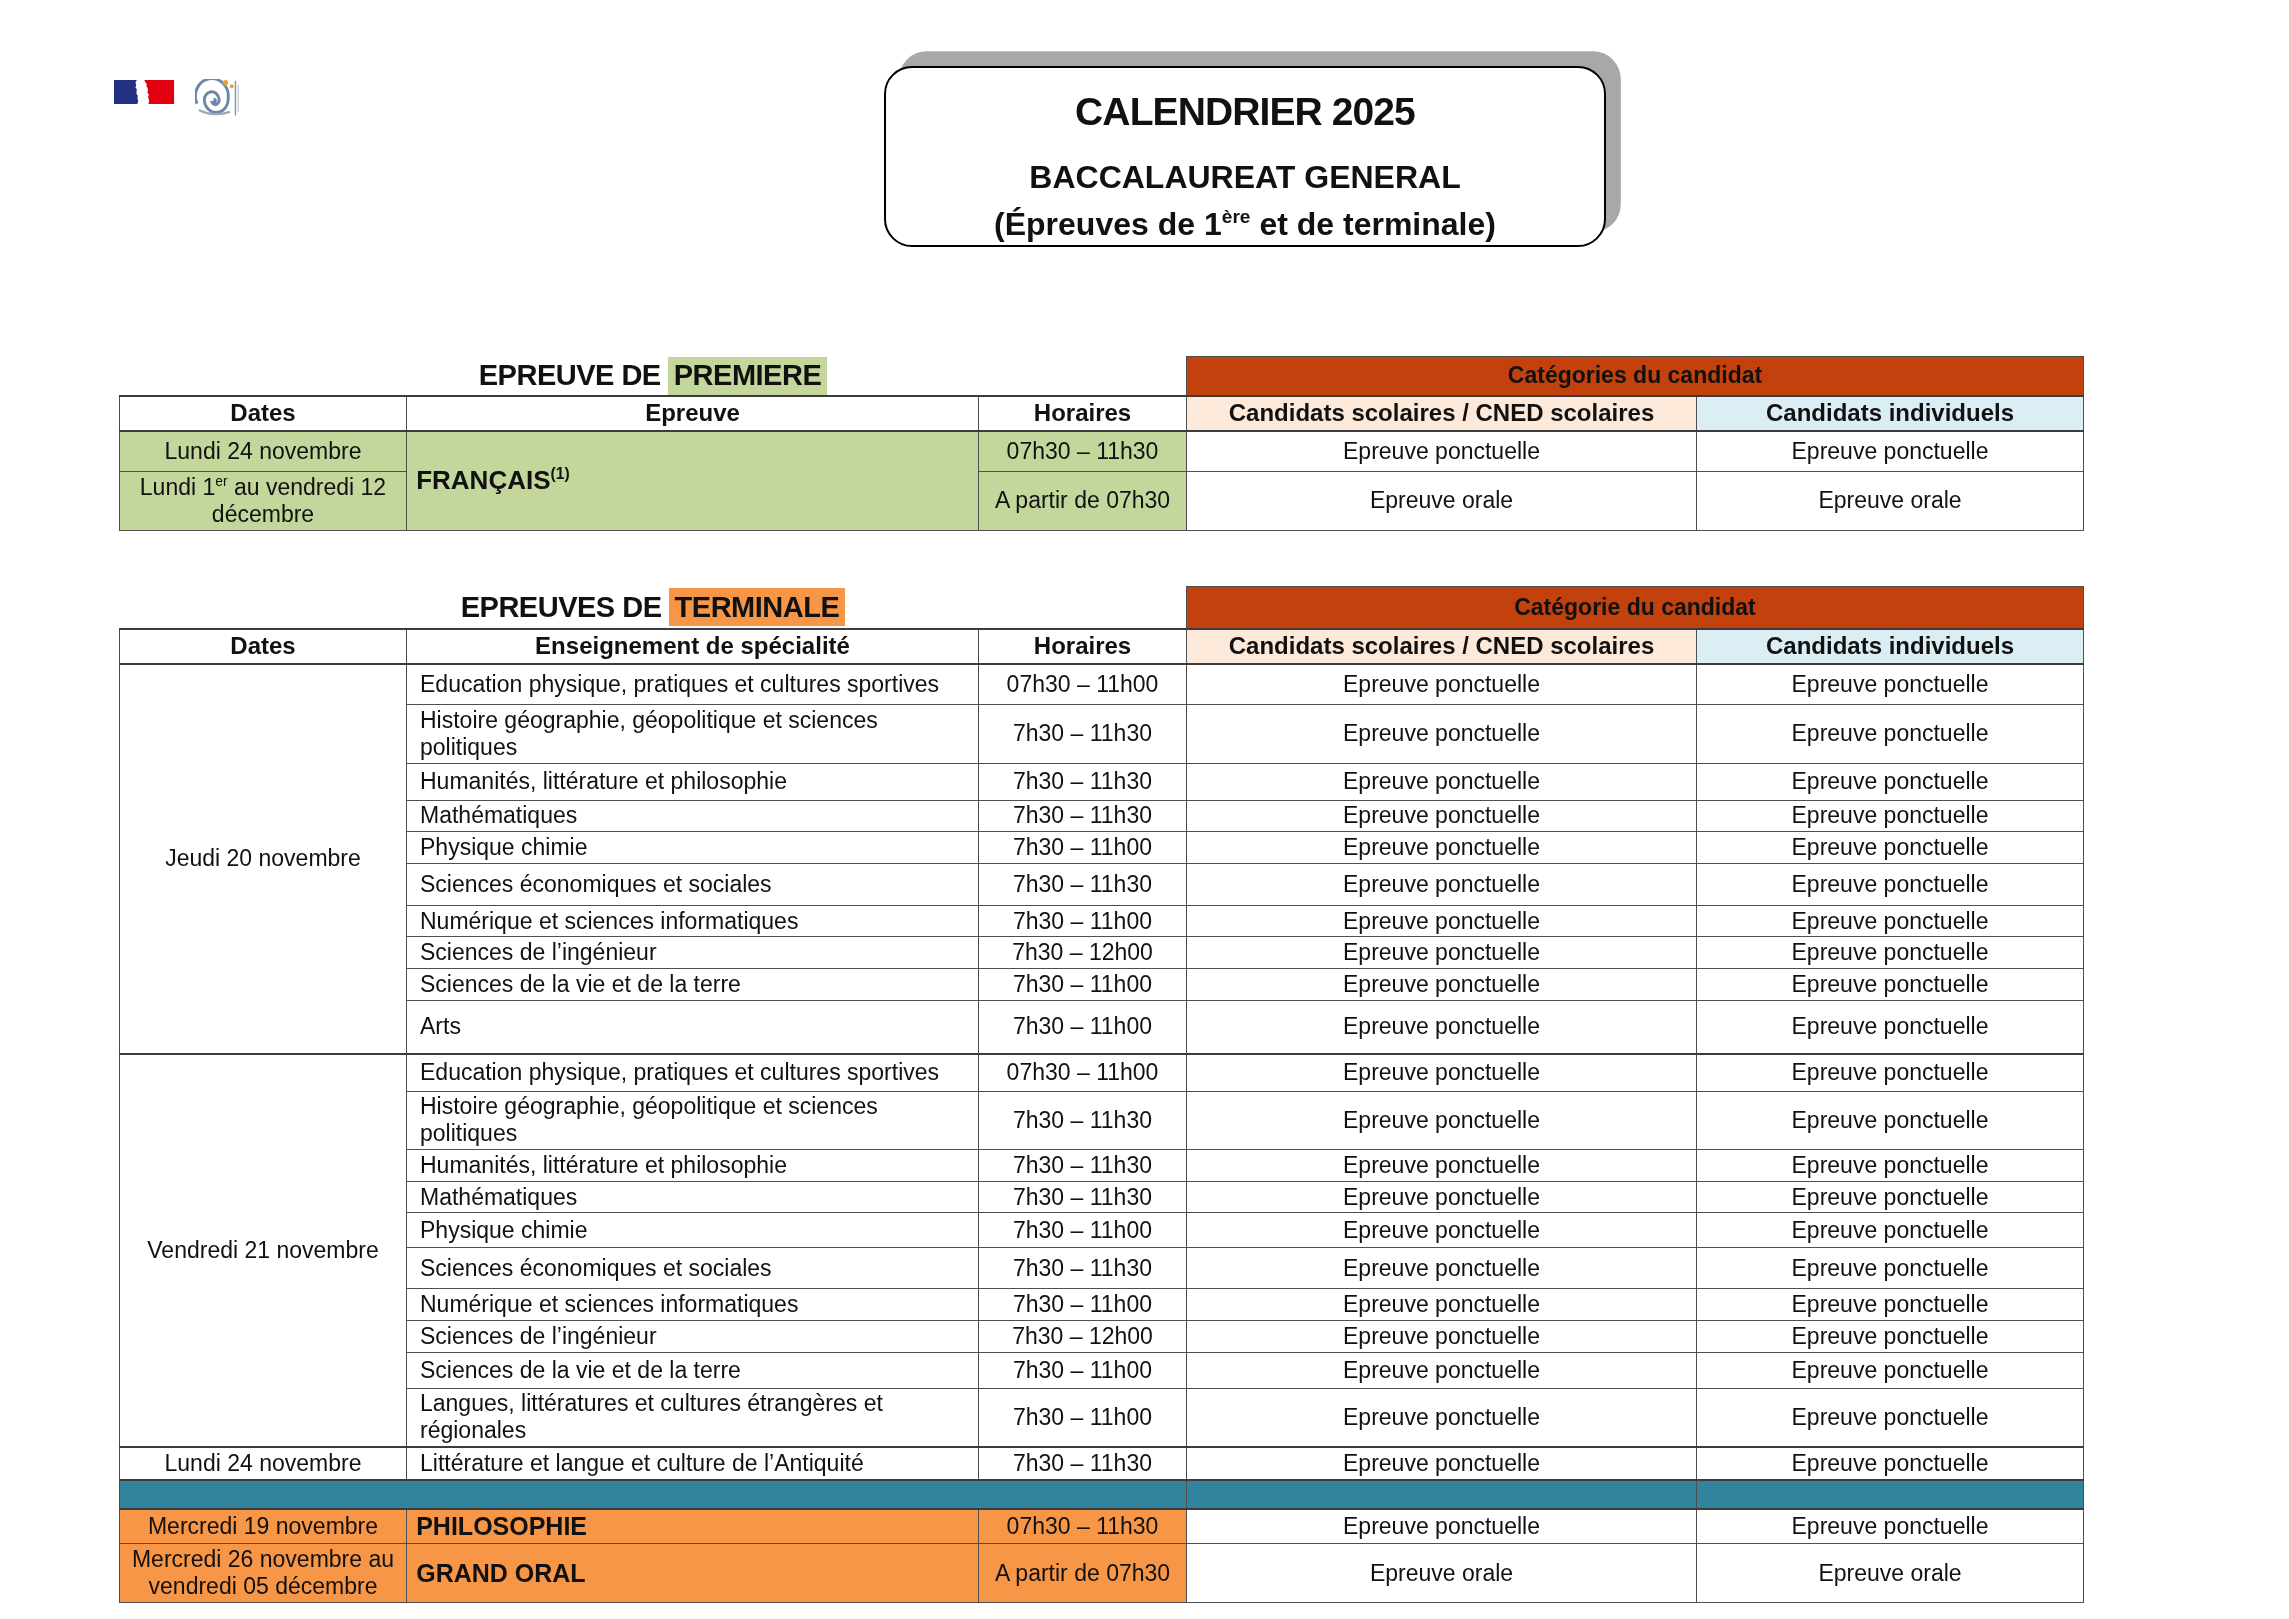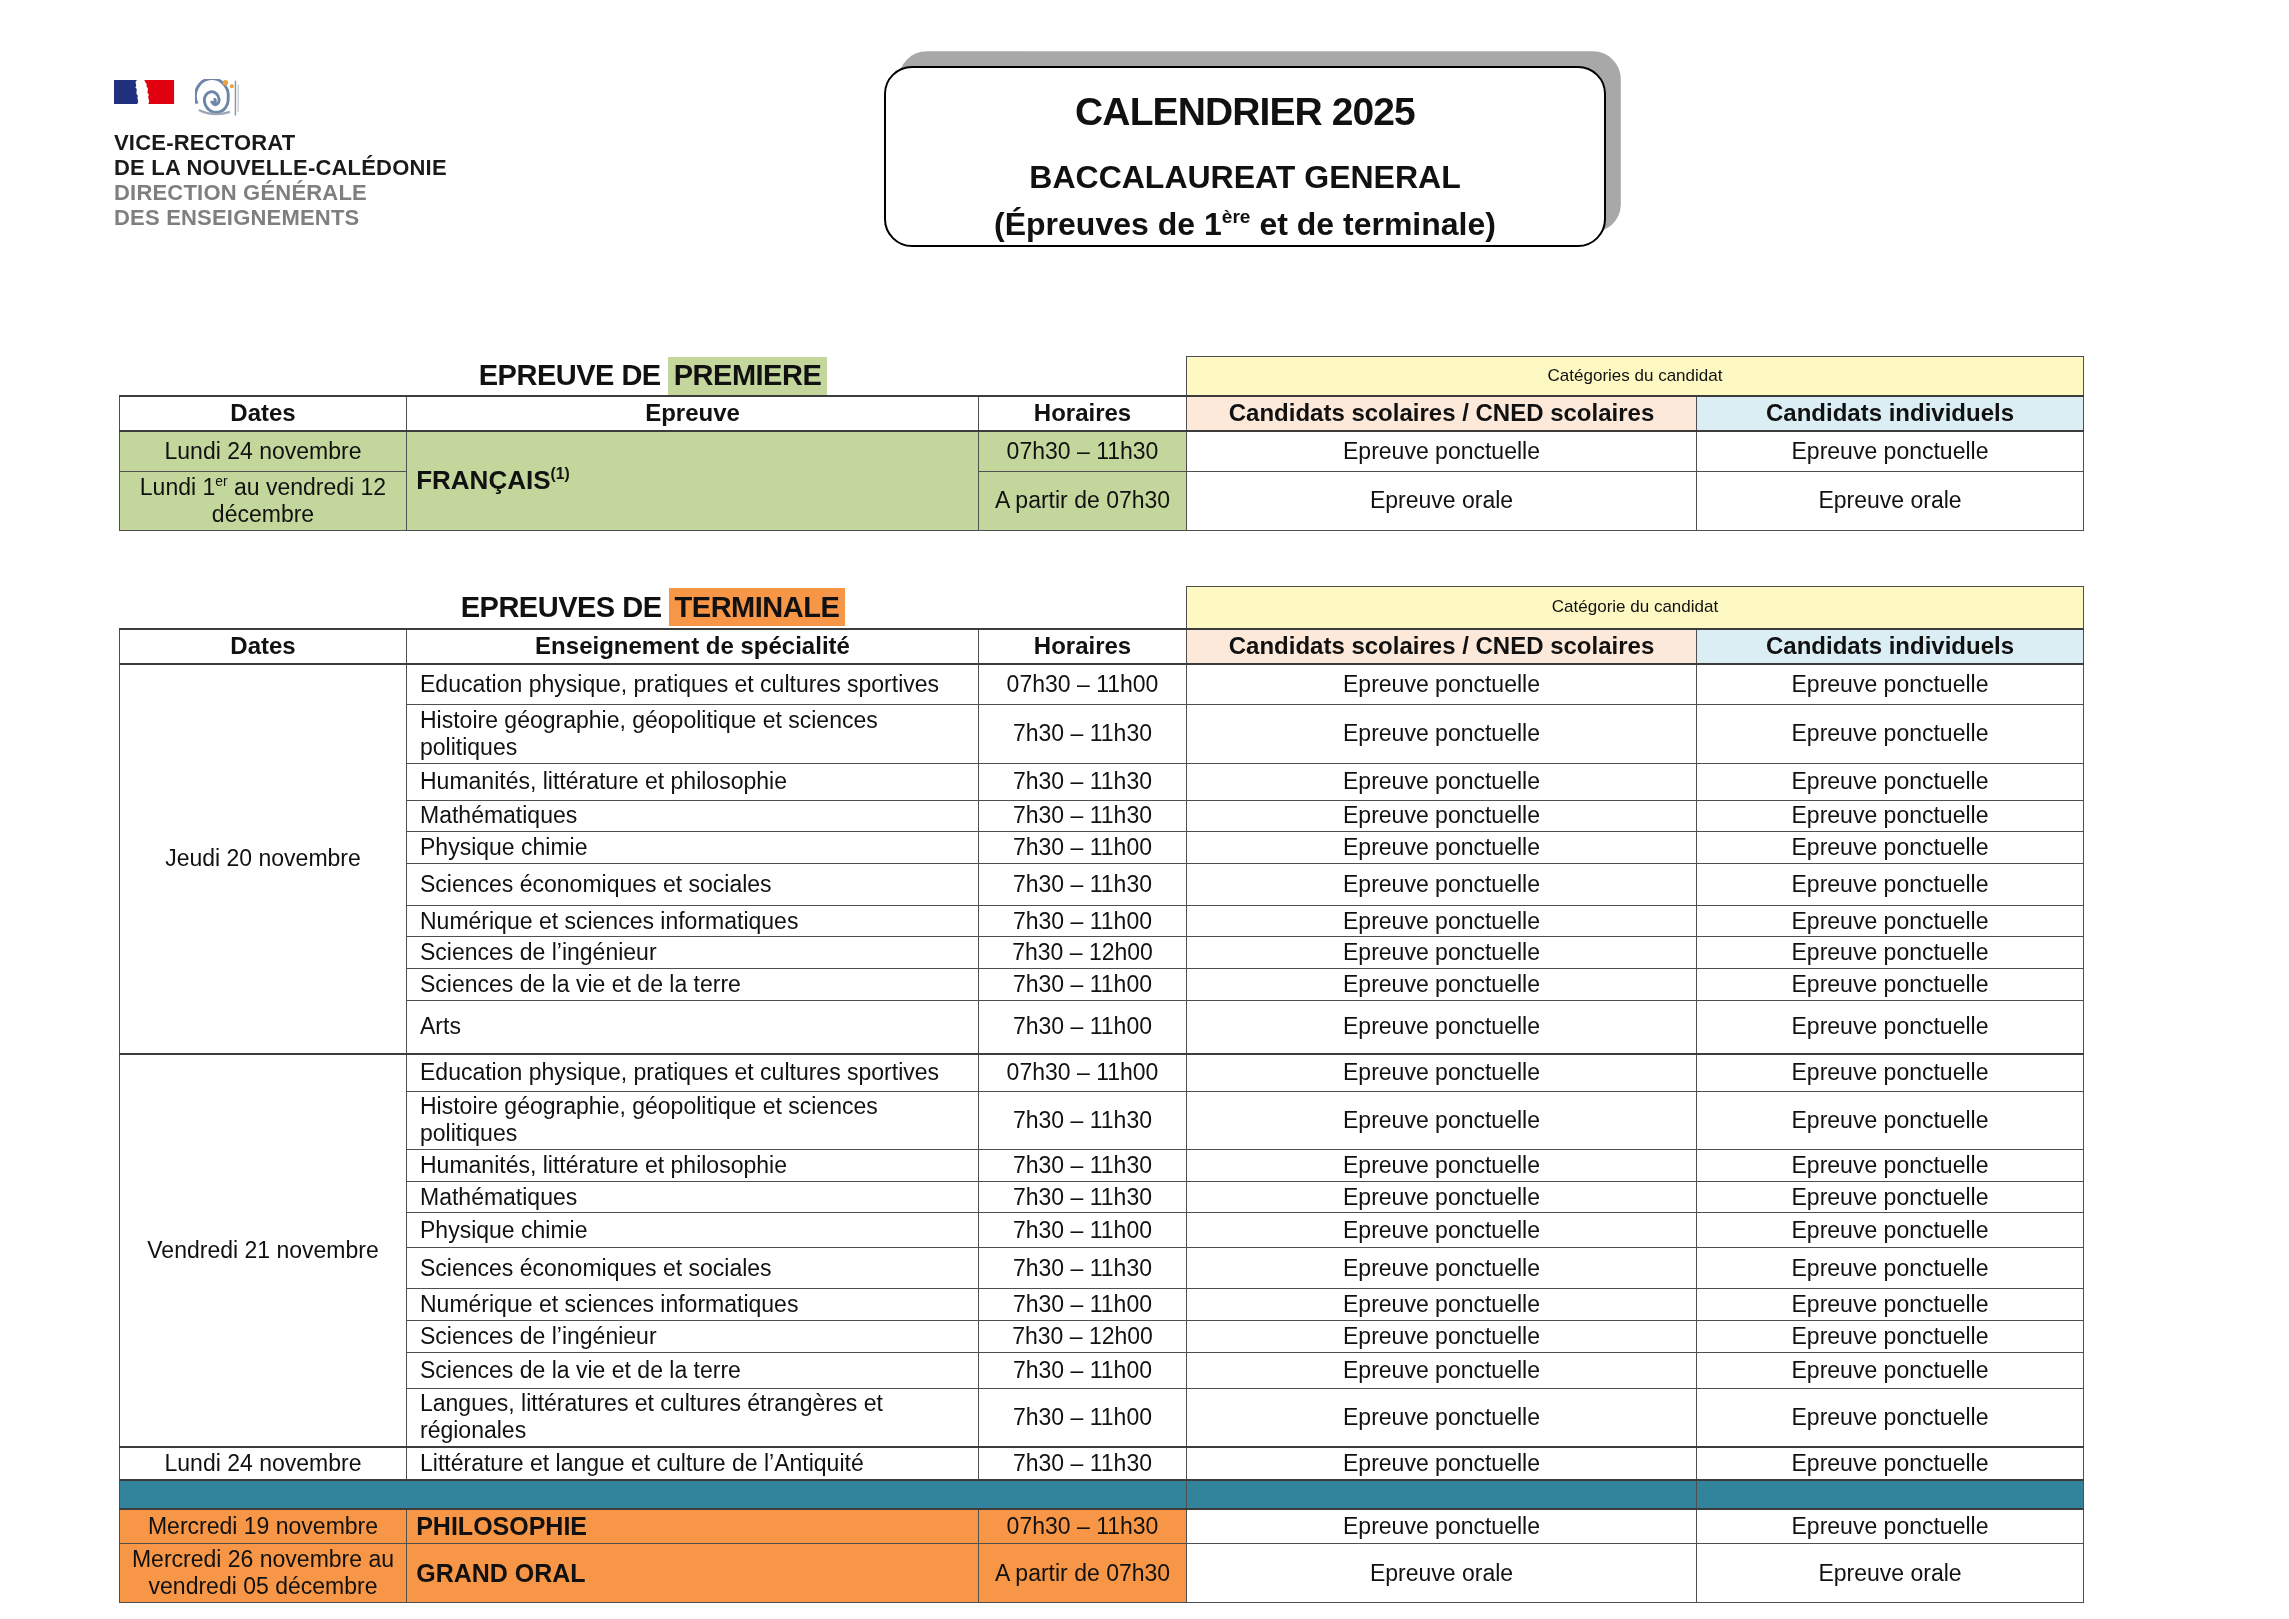--- a/index.html
+++ b/index.html
@@ -59,21 +59,21 @@
     border:1.8px solid var(--border);
     font-size:23px;text-align:center;vertical-align:middle;
     padding:1.8px 5.5px;color:#111;background:#fff;overflow:hidden;
   }
   th{font-weight:bold;font-size:24px;}
   td.ghost{border:none;background:#fff;}
   .band-title{font-size:29px;font-weight:bold;letter-spacing:-0.5px;}
   .hl{padding:2.8px 5.5px 3.7px 5.5px;}
   .hl-green{background:var(--green);}
   .hl-orange{background:var(--orange);}
-  .cat-cell{font-weight:normal;font-size:17px;background:#fef9c3;}
+  .cat-cell{font-weight:bold;font-size:23px;background:#c2410c;}
   th.peach{background:var(--peach);}
   th.blue{background:var(--lblue);}
   td.green-cell{background:var(--green);}
   td.orange-cell{background:var(--orange);}
   td.subject{text-align:left;padding-left:13px;}
   td.epreuve-main{
     text-align:left;padding-left:9.2px;font-weight:bold;font-size:26px;background:var(--green);
   }
   td.label-cell{text-align:left;padding-left:9.2px;font-weight:bold;font-size:25px;}
   tr.teal-row td{background:var(--teal);padding:0;border-top:2.8px solid var(--border-dark);border-bottom:2.8px solid var(--border-dark);}
@@ -99,26 +99,20 @@
         <path d="M33,1 h32 v26 h-28 c3,-4 -2,-7 1,-10 c-4,-3 1,-6 -3,-9 c2,-3 -2,-4 -2,-7 z" fill="var(--flag-red)"></path>
       </svg>
       <svg width="48" height="42" viewBox="0 0 52 46" aria-hidden="true">
         <path d="M20,24 m0,-2 a2,2 0 1,1 -2,2 a4,5 0 0,0 8,-2 a8,9 0 1,0 -16,2 a13,14 0 0,0 26,-3 a18,19 0 1,0 -34,6" fill="none" stroke="#6c87a8" stroke-width="3.2"></path>
         <path d="M4,34 q16,8 34,2" fill="none" stroke="#9aa7b5" stroke-width="2.5"></path>
         <circle cx="33" cy="4" r="3" fill="#e8a33d"></circle>
         <circle cx="40" cy="8" r="2.2" fill="#e8a33d"></circle>
         <path d="M44,2 v38" stroke="#8b97a3" stroke-width="1.6"></path>
         <path d="M47,6 v30" stroke="#b9c1c9" stroke-width="1.2"></path>
       </svg>
-    </div>
-    <div class="logo-text">
-      <div class="black">VICE-RECTORAT</div>
-      <div class="black">DE LA NOUVELLE-CALÉDONIE</div>
-      <div class="gray">DIRECTION GÉNÉRALE</div>
-      <div class="gray">DES ENSEIGNEMENTS</div>
     </div>
   </div>
 
   <div class="title-box">
     <div class="l1">CALENDRIER 2025</div>
     <div class="l2">BACCALAUREAT GENERAL</div>
     <div class="l3"><span>(Épreuves de 1</span><sup>ère</sup><span> et de terminale)</span></div>
   </div>
 
 

